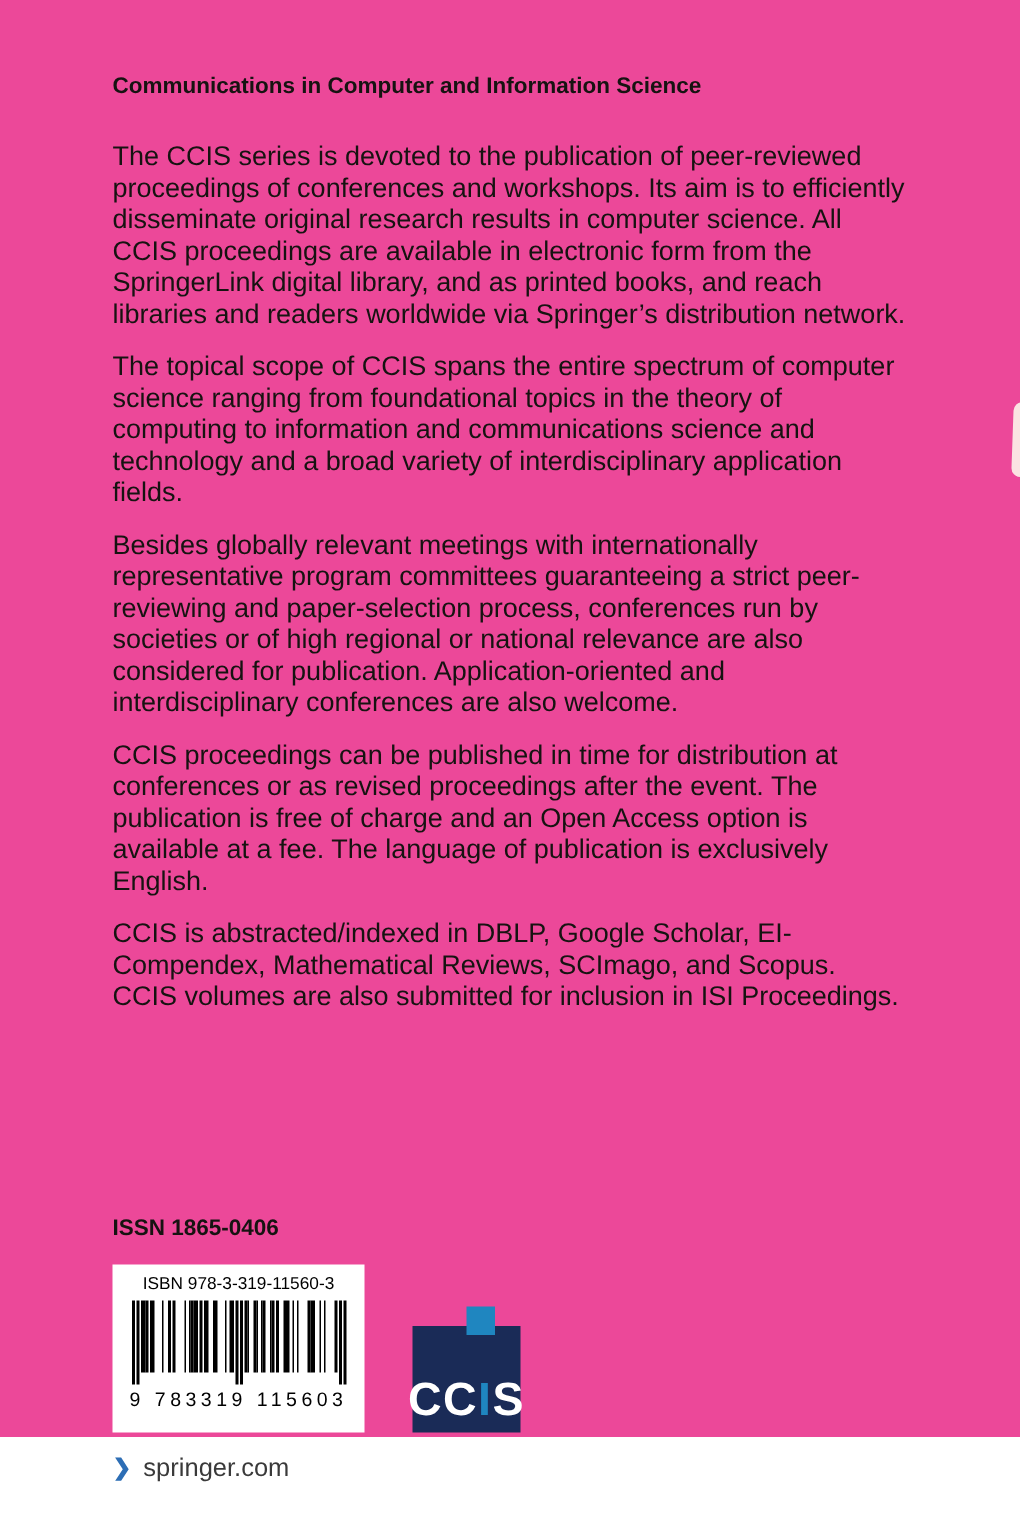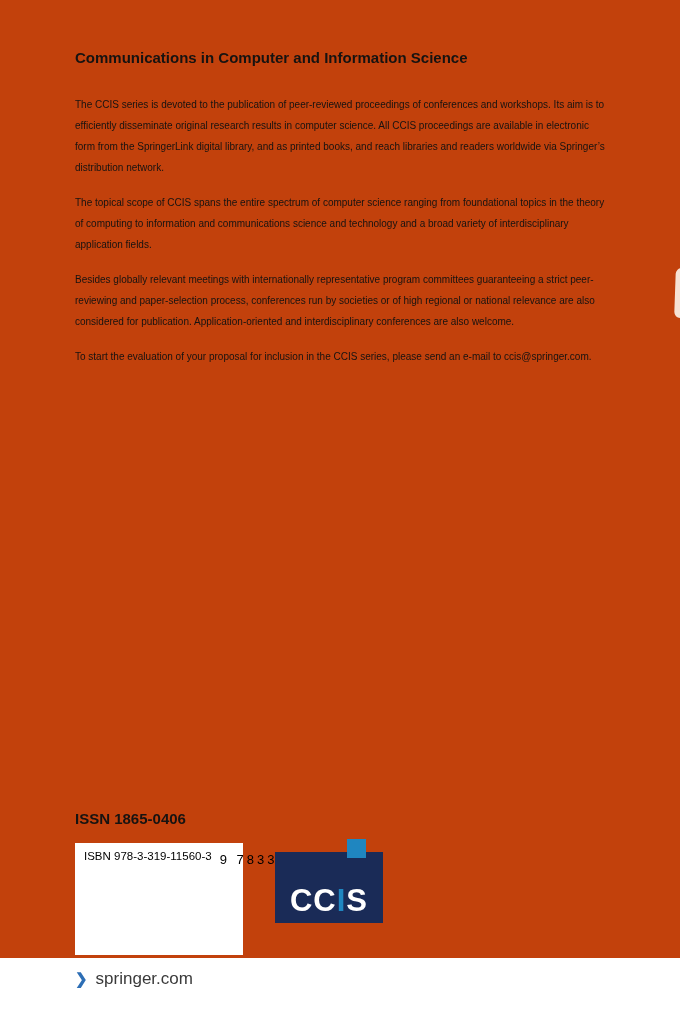--- a/index.html
+++ b/index.html
@@ -15,39 +15,40 @@
     left:75px;right:75px;top:48px;
     color:#161311;
   }
   .series-title{
     font-size:15px;
     font-weight:bold;
     margin:0 0 26px 0;
     line-height:20px;
   }
   .content p{
-    font-size:10px;
+    font-size:18px;
     line-height:21px;
     margin:0 0 14px 0;
   }
   .issn{
     position:absolute;
     left:75px;top:810px;
     font-size:15px;
     font-weight:bold;
     color:#161311;
   }
   .barcode-box{
     position:absolute;
     left:75px;top:843px;
     width:168px;height:112px;
     background:#ffffff;
     box-sizing:border-box;
     padding:7px 9px 5px 9px;
     display:flex;
+    flex-direction:column;
   }
   .isbn-label{
     font-size:11.5px;
     color:#000;
     text-align:center;
     margin-bottom:5px;
     white-space:nowrap;
   }
   .barcode-bars{
     display:flex;
@@ -61,22 +62,22 @@
   .barcode-digits{
     font-size:13px;
     color:#000;
     text-align:center;
     letter-spacing:3px;
     margin-top:2px;
     white-space:nowrap;
   }
   .ccis-logo{
     position:absolute;
-    left:275px;top:852px;
-    width:108px;height:71px;
+    left:275px;top:884px;
+    width:72px;height:71px;
   }
   .ccis-square{
     position:absolute;
     left:0;top:0;right:0;bottom:0;
     display:flex;
     align-items:flex-end;
     justify-content:center;
   }
   .ccis-text{
     font-size:31px;
@@ -120,28 +121,29 @@
   }
   .footer-url{
     font-size:17px;
     color:#3a3a3a;
     line-height:20px;
   }
 </style>
 </head>
 <body>
 
-<div class="cover" style="background: #c2410c;">
+<div class="cover" style="background: #ec4899;">
 
   <div class="content">
     <h1 class="series-title">Communications in Computer and Information Science</h1>
     <p>The CCIS series is devoted to the publication of peer-reviewed proceedings of conferences and workshops. Its aim is to efficiently disseminate original research results in computer science. All CCIS proceedings are available in electronic form from the SpringerLink digital library, and as printed books, and reach libraries and readers worldwide via Springer’s distribution network.</p>
     <p>The topical scope of CCIS spans the entire spectrum of computer science ranging from foundational topics in the theory of computing to information and communications science and technology and a broad variety of interdisciplinary application fields.</p>
     <p>Besides globally relevant meetings with internationally representative program committees guaranteeing a strict peer-reviewing and paper-selection process, conferences run by societies or of high regional or national relevance are also considered for publication. Application-oriented and interdisciplinary conferences are also welcome.</p>
-    <p>To start the evaluation of your proposal for inclusion in the CCIS series, please send an e-mail to ccis@springer.com.</p>
+    <p>CCIS proceedings can be published in time for distribution at conferences or as revised proceedings after the event. The publication is free of charge and an Open Access option is available at a fee. The language of publication is exclusively English.</p>
+    <p>CCIS is abstracted/indexed in DBLP, Google Scholar, EI-Compendex, Mathematical Reviews, SCImago, and Scopus. CCIS volumes are also submitted for inclusion in ISI Proceedings.</p>
   </div>
 
   <div class="page-edge-artifact"></div>
 
   <div class="issn">ISSN 1865-0406</div>
 
   <div class="barcode-box">
     <div class="isbn-label">ISBN 978-3-319-11560-3</div>
     <div class="barcode-bars">
         <div class="bc-module on tall"></div>

